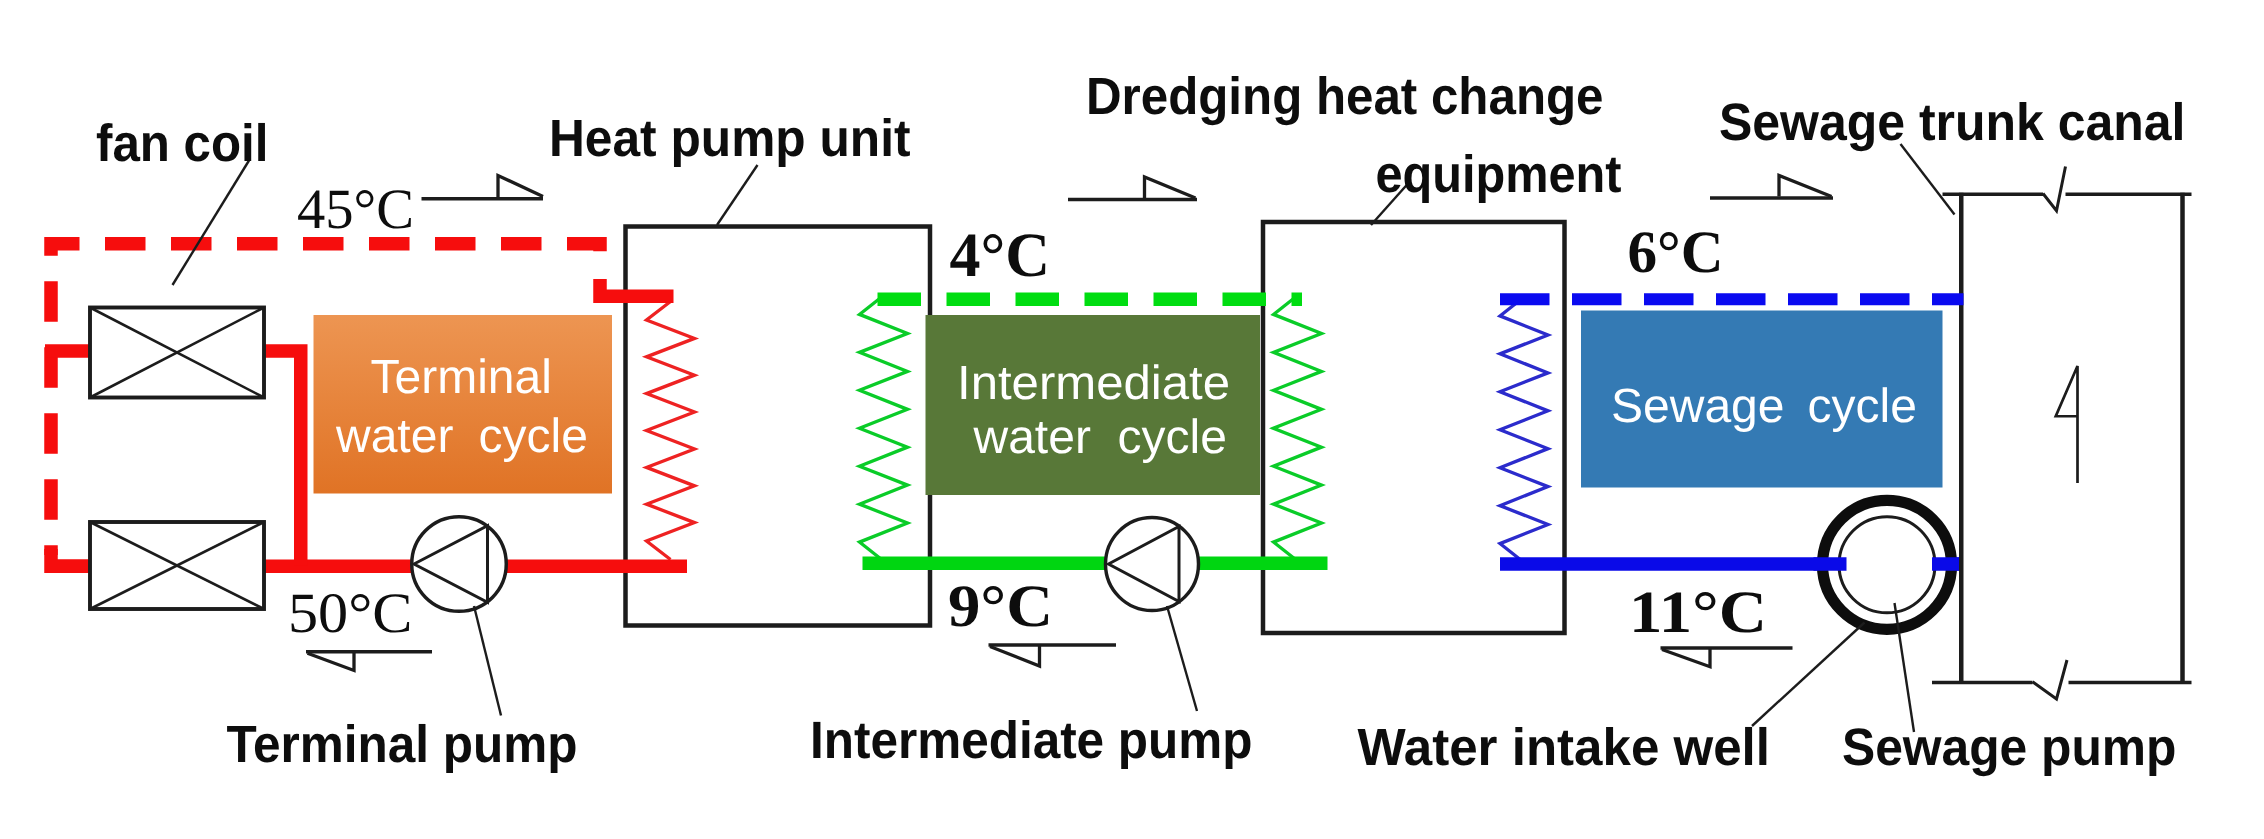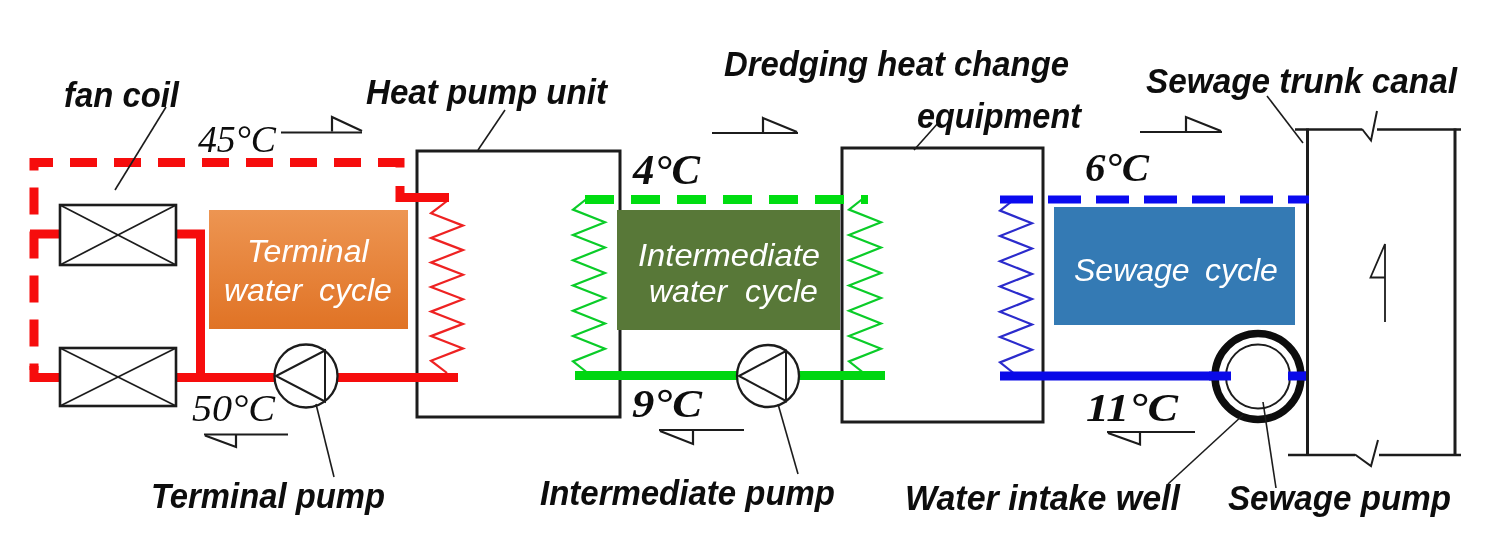--- a/index.html
+++ b/index.html
@@ -1,16 +1,16 @@
 <!DOCTYPE html>
 <html><head>
 <meta charset="utf-8">
 <style>
   html,body{margin:0;padding:0;background:#ffffff;}
-  .wrap{position:relative;width:1461px;height:559px;overflow:hidden;font-style:italic;}
+  .wrap{position:relative;width:1461px;height:559px;overflow:hidden;}
   text{font-family:"Liberation Sans",sans-serif;}
   .lbl{font-weight:bold;fill:#0d0d0d;}
   .tmp{font-family:"Liberation Serif",serif;fill:#0d0d0d;}
   .wt{fill:#ffffff;}
 </style>
 </head>
 <body>
 <div class="wrap">
 <svg width="1509" height="559" viewBox="0 0 1509 559">
   <rect x="0" y="0" width="1509" height="559" fill="#ffffff"></rect>

